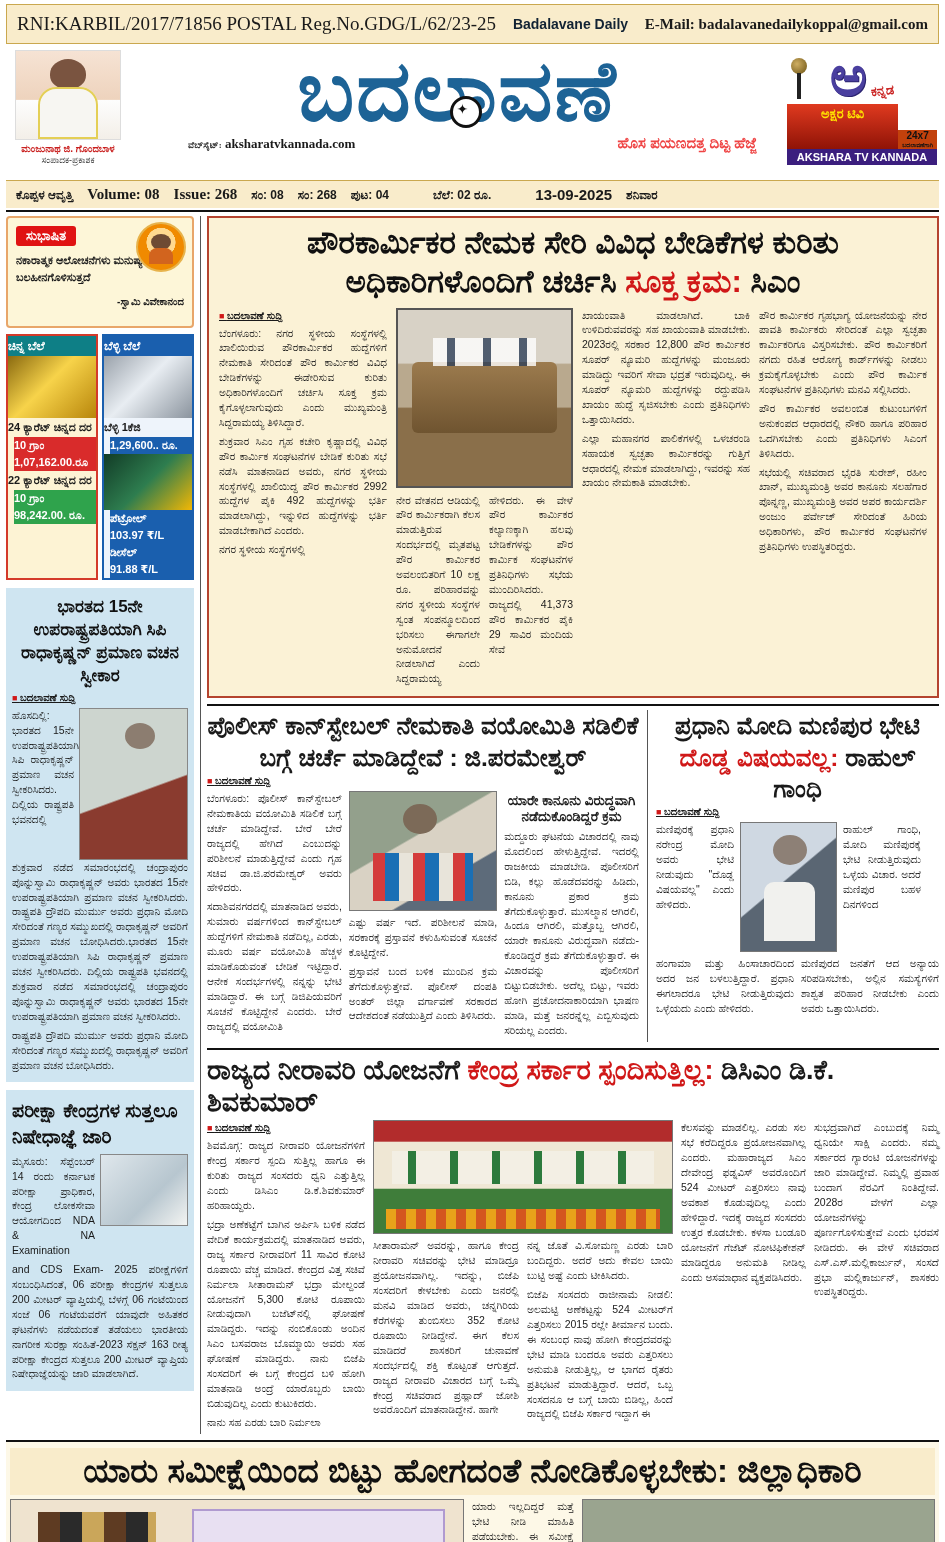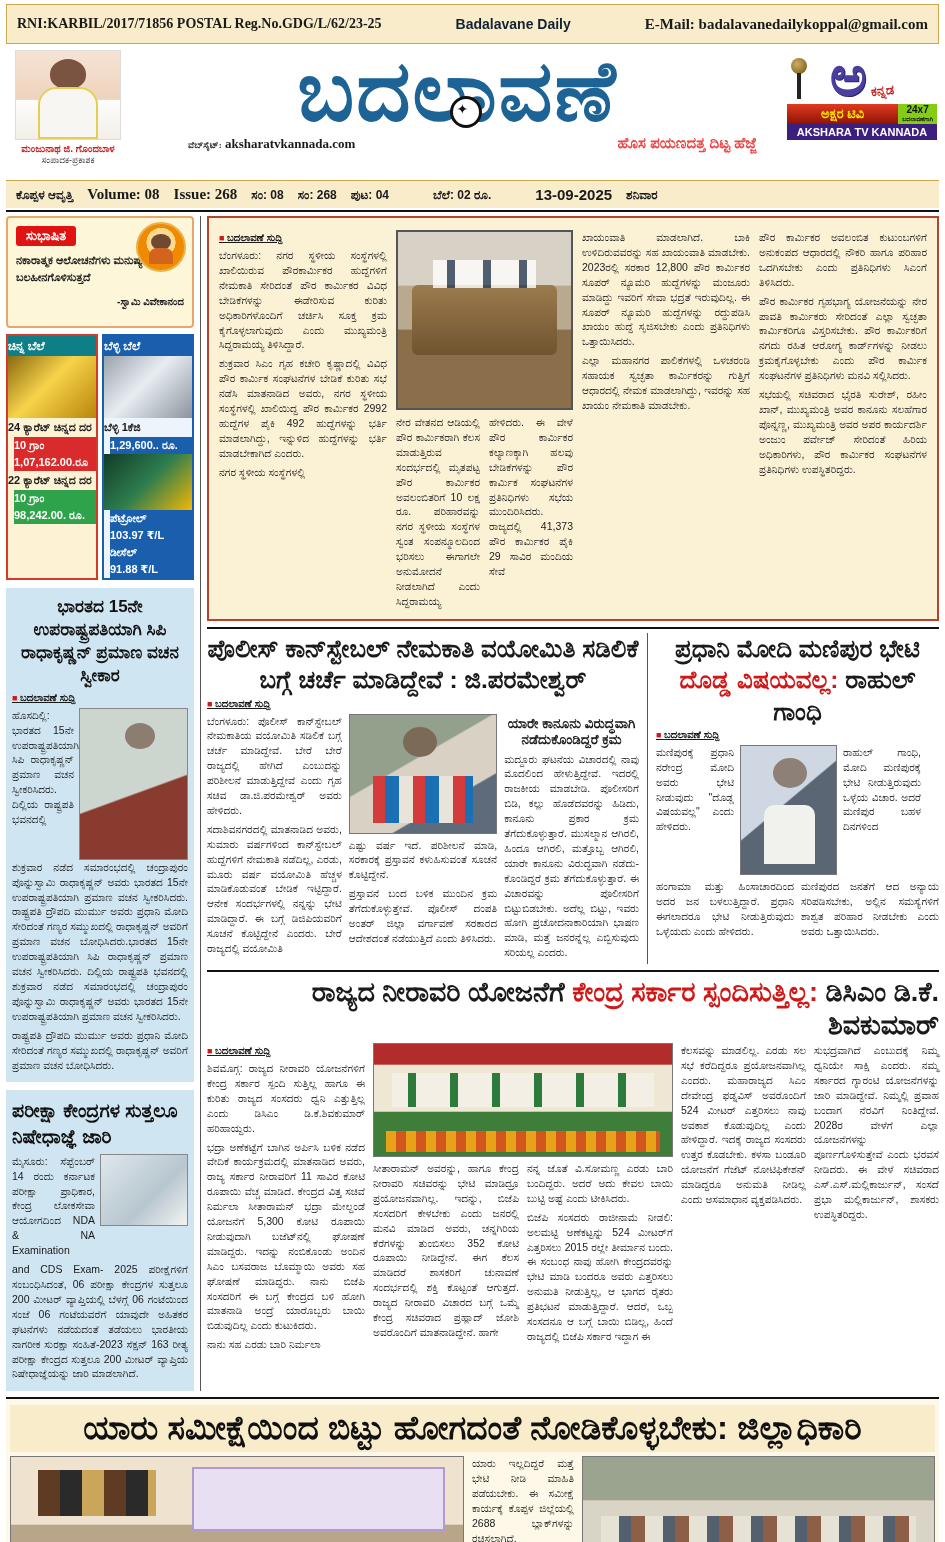--- a/index.html
+++ b/index.html
@@ -1,19 +1,19 @@
 <!DOCTYPE html>
 <html><head>
 <meta charset="utf-8">
 <style>
   html,body{margin:0;padding:0;background:#fff;}
   .page{width:945px;margin:0 auto;background:#fff;font-family:"Liberation Sans","DejaVu Sans",sans-serif;color:#1a1a1a;position:relative;}
   
   .topbar{margin:4px 6px 0 6px;background:#f9eccb;border:1px solid #caa84f;display:flex;align-items:center;justify-content:space-between;padding:6px 10px;height:26px;}
-  .topbar .rni{font-family:"Liberation Serif","DejaVu Serif",serif;font-size:14px;font-weight:bold;}
+  .topbar .rni{font-family:"Liberation Serif","DejaVu Serif",serif;font-size:19px;font-weight:normal;}
   .topbar .bd{font-size:14px;font-weight:bold;color:#123;}
   .topbar .email{font-family:"Liberation Serif","DejaVu Serif",serif;font-size:15px;font-weight:bold;}
   
   .masthead{display:flex;align-items:stretch;padding:6px 8px 2px 8px;height:126px;}
   .editor-card{width:120px;text-align:center;}
   .editor-photo{width:104px;height:88px;margin:0 auto;background:linear-gradient(180deg,#f6e3d4 0%,#eed3bd 55%,#fdfdfd 56%,#f3efe8 100%);position:relative;border:1px solid #ddd;}
   .editor-photo:before{content:"";position:absolute;left:34px;top:8px;width:36px;height:30px;border-radius:50% 50% 45% 45%;background:#7a5440;}
   .editor-photo:after{content:"";position:absolute;left:22px;top:36px;width:60px;height:52px;border-radius:18px 18px 0 0;background:#f7f6f2;box-shadow:inset 0 0 0 2px #e4cf56;}
   .editor-name{color:#c9201f;font-weight:bold;font-size:10px;margin-top:3px;}
   .editor-role{font-size:9px;color:#222;}
@@ -26,21 +26,21 @@
   .website .lbl{font-size:9px;color:#333;}
   .tagline{font-size:15px;font-weight:bold;color:#ef4444;}
   .tv-logo{width:150px;position:relative;text-align:center;}
   .mic-icon{position:absolute;left:2px;top:8px;width:22px;height:40px;}
   .mic-icon:before{content:"";position:absolute;left:2px;top:0;width:16px;height:16px;border-radius:50%;background:radial-gradient(circle at 6px 6px,#cfae62,#6b5212);}
   .mic-icon:after{content:"";position:absolute;left:8px;top:15px;width:4px;height:26px;background:#222;}
   .tv-a{font-size:56px;line-height:52px;font-weight:bold;color:#4a3f9f;text-shadow:1px 1px 0 #2b2370;font-family:"Liberation Serif","DejaVu Serif",serif;}
   .tv-kn{color:#c9201f;font-weight:bold;font-size:13px;transform:rotate(-6deg);display:inline-block;}
   .tv-redbox{display:flex;margin-top:2px;}
   .tv-name-kn{background:linear-gradient(180deg,#e03a1f,#8f1307);color:#ffe400;font-weight:bold;font-size:13px;padding:2px 6px;flex:1;}
-  .tv-247{background:#84cc16;color:#111;font-weight:bold;font-size:10px;padding:1px 4px;line-height:1.05;}
+  .tv-247{background:#c2410c;color:#111;font-weight:bold;font-size:10px;padding:1px 4px;line-height:1.05;margin-top:26px;}
   .tv-247 small{display:block;font-size:6px;}
   .tv-name-en{background:#3b1e7e;color:#fff;font-weight:bold;font-size:11px;padding:2px 0;}
   
   .issue-strip{margin:2px 6px;background:#f9eccb;border-top:1px solid #caa84f;display:flex;align-items:center;gap:14px;padding:5px 10px;font-weight:bold;}
   .issue-strip .kn{font-size:12px;}
   .issue-strip .en{font-family:"Liberation Serif","DejaVu Serif",serif;font-size:15px;}
   .issue-strip .date{font-size:15px;}
   .rule{border-top:2px solid #111;margin:0 6px;}
   
   .content{display:flex;margin:4px 6px 0 6px;}
@@ -105,21 +105,21 @@
   .police-photo:after{content:"";position:absolute;left:16%;top:52%;width:68%;height:40%;background:repeating-linear-gradient(90deg,#d43b3b 0 12px,#1a6fb5 12px 26px,#e8e4da 26px 40px);}
   .subhead{font-weight:bold;font-size:13.5px;text-align:center;margin:2px 0 4px 0;}
   .rahul-top{display:flex;gap:6px;}
   .rahul-top .body-txt{width:78px;flex:none;}
   .rahul-photo{flex:1;height:128px;border:1px solid #777;background:linear-gradient(140deg,#cfd8e2 0 45%,#5a6673 46% 100%);position:relative;}
   .rahul-photo:before{content:"";position:absolute;left:34%;top:12px;width:34px;height:30px;border-radius:50%;background:#8d8076;}
   .rahul-photo:after{content:"";position:absolute;left:24%;top:46%;width:54%;height:46%;background:#f1f1ee;border-radius:10px 10px 0 0;}
   .rahul-right{width:96px;flex:none;}
   
   .row3{border-top:2px solid #111;margin-top:6px;padding-top:2px;}
-  .row3 h2{margin:2px 0;font-size:27px;line-height:1.2;font-weight:bold;text-align:right;}
+  .row3 h2{margin:2px 0;font-size:27px;line-height:1.2;font-weight:bold;text-align:left;}
   .row3 h2 .red{color:#d01818;}
   .dk-body{display:flex;gap:8px;margin-top:2px;}
   .dk-col1{width:158px;flex:none;}
   .dk-mid{width:300px;flex:none;}
   .dk-photo{height:112px;border:1px solid #777;background:linear-gradient(180deg,#b22c2c 0 18%,#efe7d4 19% 60%,#3f7d3a 61% 100%);position:relative;}
   .dk-photo:before{content:"";position:absolute;left:6%;top:26%;width:88%;height:30%;background:repeating-linear-gradient(90deg,#f3efe4 0 16px,#2c7a3c 16px 24px,#f3efe4 24px 42px);}
   .dk-photo:after{content:"";position:absolute;left:4%;bottom:4%;width:92%;height:18%;background:repeating-linear-gradient(90deg,#e8a21a 0 10px,#d4561f 10px 20px);}
   .dk-subcols{display:flex;gap:8px;margin-top:4px;}
   .dk-subcols .body-txt{flex:1;}
   .dk-col3,.dk-col4{flex:1;}
@@ -235,41 +235,45 @@
           <p class="body-txt">ಮೈಸೂರು: ಸೆಪ್ಟೆಂಬರ್ 14 ರಂದು ಕರ್ನಾಟಕ ಪರೀಕ್ಷಾ ಪ್ರಾಧಿಕಾರ, ಕೇಂದ್ರ ಲೋಕಸೇವಾ ಆಯೋಗದಿಂದ NDA &amp; NA Examination</p>
           <div class="exam-photo"></div>
         </div>
         <p class="body-txt">and CDS Exam- 2025 ಪರೀಕ್ಷೆಗಳಿಗೆ ಸಂಬಂಧಿಸಿದಂತೆ, 06 ಪರೀಕ್ಷಾ ಕೇಂದ್ರಗಳ ಸುತ್ತಲೂ 200 ಮೀಟರ್ ವ್ಯಾಪ್ತಿಯಲ್ಲಿ ಬೆಳಗ್ಗೆ 06 ಗಂಟೆಯಿಂದ ಸಂಜೆ 06 ಗಂಟೆಯವರೆಗೆ ಯಾವುದೇ ಅಹಿತಕರ ಘಟನೆಗಳು ನಡೆಯದಂತೆ ತಡೆಯಲು ಭಾರತೀಯ ನಾಗರೀಕ ಸುರಕ್ಷಾ ಸಂಹಿತೆ-2023 ಸೆಕ್ಷನ್ 163 ರೀತ್ಯ ಪರೀಕ್ಷಾ ಕೇಂದ್ರದ ಸುತ್ತಲೂ 200 ಮೀಟರ್ ವ್ಯಾಪ್ತಿಯ ನಿಷೇಧಾಜ್ಞೆಯನ್ನು ಜಾರಿ ಮಾಡಲಾಗಿದೆ.</p>
       </article>
     </aside>
 
     <main class="mainarea">
 
       <article class="cm-box">
+        <h1>
+          <span>ಪೌರಕಾರ್ಮಿಕರ ನೇಮಕ ಸೇರಿ ವಿವಿಧ ಬೇಡಿಕೆಗಳ ಕುರಿತು</span><br>
+          <span>ಅಧಿಕಾರಿಗಳೊಂದಿಗೆ ಚರ್ಚಿಸಿ </span><span class="red">ಸೂಕ್ತ ಕ್ರಮ: </span><span>ಸಿಎಂ</span>
+        </h1>
         <div class="cm-body">
           <div class="cm-col">
             <div class="byline">ಬದಲಾವಣೆ ಸುದ್ದಿ</div>
             <p class="body-txt">ಬೆಂಗಳೂರು: ನಗರ ಸ್ಥಳೀಯ ಸಂಸ್ಥೆಗಳಲ್ಲಿ ಖಾಲಿಯಿರುವ ಪೌರಕಾರ್ಮಿಕರ ಹುದ್ದೆಗಳಿಗೆ ನೇಮಕಾತಿ ಸೇರಿದಂತೆ ಪೌರ ಕಾರ್ಮಿಕರ ವಿವಿಧ ಬೇಡಿಕೆಗಳನ್ನು ಈಡೇರಿಸುವ ಕುರಿತು ಅಧಿಕಾರಿಗಳೊಂದಿಗೆ ಚರ್ಚಿಸಿ ಸೂಕ್ತ ಕ್ರಮ ಕೈಗೊಳ್ಳಲಾಗುವುದು ಎಂದು ಮುಖ್ಯಮಂತ್ರಿ ಸಿದ್ದರಾಮಯ್ಯ ತಿಳಿಸಿದ್ದಾರೆ.</p>
             <p class="body-txt">ಶುಕ್ರವಾರ ಸಿಎಂ ಗೃಹ ಕಚೇರಿ ಕೃಷ್ಣಾದಲ್ಲಿ ವಿವಿಧ ಪೌರ ಕಾರ್ಮಿಕ ಸಂಘಟನೆಗಳ ಬೇಡಿಕೆ ಕುರಿತು ಸಭೆ ನಡೆಸಿ ಮಾತನಾಡಿದ ಅವರು, ನಗರ ಸ್ಥಳೀಯ ಸಂಸ್ಥೆಗಳಲ್ಲಿ ಖಾಲಿಯಿದ್ದ ಪೌರ ಕಾರ್ಮಿಕರ 2992 ಹುದ್ದೆಗಳ ಪೈಕಿ 492 ಹುದ್ದೆಗಳನ್ನು ಭರ್ತಿ ಮಾಡಲಾಗಿದ್ದು, ಇನ್ನುಳಿದ ಹುದ್ದೆಗಳನ್ನು ಭರ್ತಿ ಮಾಡಬೇಕಾಗಿದೆ ಎಂದರು.</p>
             <p class="body-txt">ನಗರ ಸ್ಥಳೀಯ ಸಂಸ್ಥೆಗಳಲ್ಲಿ</p>
           </div>
           <div class="cm-mid">
             <div class="main-photo"></div>
             <div class="mid-cols">
               <p class="body-txt">ನೇರ ವೇತನದ ಆಡಿಯಲ್ಲಿ ಪೌರ ಕಾರ್ಮಿಕರಾಗಿ ಕೆಲಸ ಮಾಡುತ್ತಿರುವ ಸಂದರ್ಭದಲ್ಲಿ ಮೃತಪಟ್ಟ ಪೌರ ಕಾರ್ಮಿಕರ ಅವಲಂಬಿತರಿಗೆ 10 ಲಕ್ಷ ರೂ. ಪರಿಹಾರವನ್ನು ನಗರ ಸ್ಥಳೀಯ ಸಂಸ್ಥೆಗಳ ಸ್ವಂತ ಸಂಪನ್ಮೂಲದಿಂದ ಭರಿಸಲು ಈಗಾಗಲೇ ಅನುಮೋದನೆ ನೀಡಲಾಗಿದೆ ಎಂದು ಸಿದ್ದರಾಮಯ್ಯ</p>
               <p class="body-txt">ಹೇಳಿದರು. ಈ ವೇಳೆ ಪೌರ ಕಾರ್ಮಿಕರ ಕಲ್ಯಾಣಕ್ಕಾಗಿ ಹಲವು ಬೇಡಿಕೆಗಳನ್ನು ಪೌರ ಕಾರ್ಮಿಕ ಸಂಘಟನೆಗಳ ಪ್ರತಿನಿಧಿಗಳು ಸಭೆಯ ಮುಂದಿರಿಸಿದರು. ರಾಜ್ಯದಲ್ಲಿ 41,373 ಪೌರ ಕಾರ್ಮಿಕರ ಪೈಕಿ 29 ಸಾವಿರ ಮಂದಿಯ ಸೇವೆ</p>
             </div>
           </div>
           <div class="cm-col">
             <p class="body-txt">ಖಾಯಂವಾತಿ ಮಾಡಲಾಗಿದೆ. ಬಾಕಿ ಉಳಿದಿರುವವರನ್ನು ಸಹ ಖಾಯಂವಾತಿ ಮಾಡಬೇಕು. 2023ರಲ್ಲಿ ಸರಕಾರ 12,800 ಪೌರ ಕಾರ್ಮಿಕರ ಸೂಪರ್ ನ್ಯೂಮರಿ ಹುದ್ದೆಗಳನ್ನು ಮಂಜೂರು ಮಾಡಿದ್ದು ಇವರಿಗೆ ಸೇವಾ ಭದ್ರತೆ ಇರುವುದಿಲ್ಲ. ಈ ಸೂಪರ್ ನ್ಯೂಮರಿ ಹುದ್ದೆಗಳನ್ನು ರದ್ದುಪಡಿಸಿ ಖಾಯಂ ಹುದ್ದೆ ಸೃಜಿಸಬೇಕು ಎಂದು ಪ್ರತಿನಿಧಿಗಳು ಒತ್ತಾಯಿಸಿದರು.</p>
             <p class="body-txt">ಎಲ್ಲಾ ಮಹಾನಗರ ಪಾಲಿಕೆಗಳಲ್ಲಿ ಒಳಚರಂಡಿ ಸಹಾಯಕ ಸ್ವಚ್ಛತಾ ಕಾರ್ಮಿಕರನ್ನು ಗುತ್ತಿಗೆ ಆಧಾರದಲ್ಲಿ ನೇಮಕ ಮಾಡಲಾಗಿದ್ದು, ಇವರನ್ನು ಸಹ ಖಾಯಂ ನೇಮಕಾತಿ ಮಾಡಬೇಕು.</p>
           </div>
           <div class="cm-col">
+            <p class="body-txt">ಪೌರ ಕಾರ್ಮಿಕರ ಗೃಹಭಾಗ್ಯ ಯೋಜನೆಯನ್ನು ನೇರ ಪಾವತಿ ಕಾರ್ಮಿಕರು ಸೇರಿದಂತೆ ಎಲ್ಲಾ ಸ್ವಚ್ಛತಾ ಕಾರ್ಮಿಕರಿಗೂ ವಿಸ್ತರಿಸಬೇಕು. ಪೌರ ಕಾರ್ಮಿಕರಿಗೆ ನಗದು ರಹಿತ ಆರೋಗ್ಯ ಕಾರ್ಡ್‌ಗಳನ್ನು ನೀಡಲು ಕ್ರಮಕೈಗೊಳ್ಳಬೇಕು ಎಂದು ಪೌರ ಕಾರ್ಮಿಕ ಸಂಘಟನೆಗಳ ಪ್ರತಿನಿಧಿಗಳು ಮನವಿ ಸಲ್ಲಿಸಿದರು.</p>
             <p class="body-txt">ಪೌರ ಕಾರ್ಮಿಕರ ಅವಲಂಬಿತ ಕುಟುಂಬಗಳಿಗೆ ಅನುಕಂಪದ ಆಧಾರದಲ್ಲಿ ನೌಕರಿ ಹಾಗೂ ಪರಿಹಾರ ಒದಗಿಸಬೇಕು ಎಂದು ಪ್ರತಿನಿಧಿಗಳು ಸಿಎಂಗೆ ತಿಳಿಸಿದರು.</p>
-            <p class="body-txt">ಪೌರ ಕಾರ್ಮಿಕರ ಗೃಹಭಾಗ್ಯ ಯೋಜನೆಯನ್ನು ನೇರ ಪಾವತಿ ಕಾರ್ಮಿಕರು ಸೇರಿದಂತೆ ಎಲ್ಲಾ ಸ್ವಚ್ಛತಾ ಕಾರ್ಮಿಕರಿಗೂ ವಿಸ್ತರಿಸಬೇಕು. ಪೌರ ಕಾರ್ಮಿಕರಿಗೆ ನಗದು ರಹಿತ ಆರೋಗ್ಯ ಕಾರ್ಡ್‌ಗಳನ್ನು ನೀಡಲು ಕ್ರಮಕೈಗೊಳ್ಳಬೇಕು ಎಂದು ಪೌರ ಕಾರ್ಮಿಕ ಸಂಘಟನೆಗಳ ಪ್ರತಿನಿಧಿಗಳು ಮನವಿ ಸಲ್ಲಿಸಿದರು.</p>
             <p class="body-txt">ಸಭೆಯಲ್ಲಿ ಸಚಿವರಾದ ಭೈರತಿ ಸುರೇಶ್, ರಹೀಂ ಖಾನ್, ಮುಖ್ಯಮಂತ್ರಿ ಅವರ ಕಾನೂನು ಸಲಹೆಗಾರ ಪೊನ್ನಣ್ಣ, ಮುಖ್ಯಮಂತ್ರಿ ಅವರ ಅಪರ ಕಾರ್ಯದರ್ಶಿ ಅಂಜುಂ ಪರ್ವೇಜ್ ಸೇರಿದಂತೆ ಹಿರಿಯ ಅಧಿಕಾರಿಗಳು, ಪೌರ ಕಾರ್ಮಿಕರ ಸಂಘಟನೆಗಳ ಪ್ರತಿನಿಧಿಗಳು ಉಪಸ್ಥಿತರಿದ್ದರು.</p>
           </div>
         </div>
       </article>
 
       <div class="row2">
         <article class="police">
           <h2>ಪೊಲೀಸ್ ಕಾನ್‌ಸ್ಟೇಬಲ್ ನೇಮಕಾತಿ ವಯೋಮಿತಿ ಸಡಿಲಿಕೆ ಬಗ್ಗೆ ಚರ್ಚೆ ಮಾಡಿದ್ದೇವೆ : ಜಿ.ಪರಮೇಶ್ವರ್</h2>
           <div class="byline">ಬದಲಾವಣೆ ಸುದ್ದಿ</div>
           <div class="story-cols">

